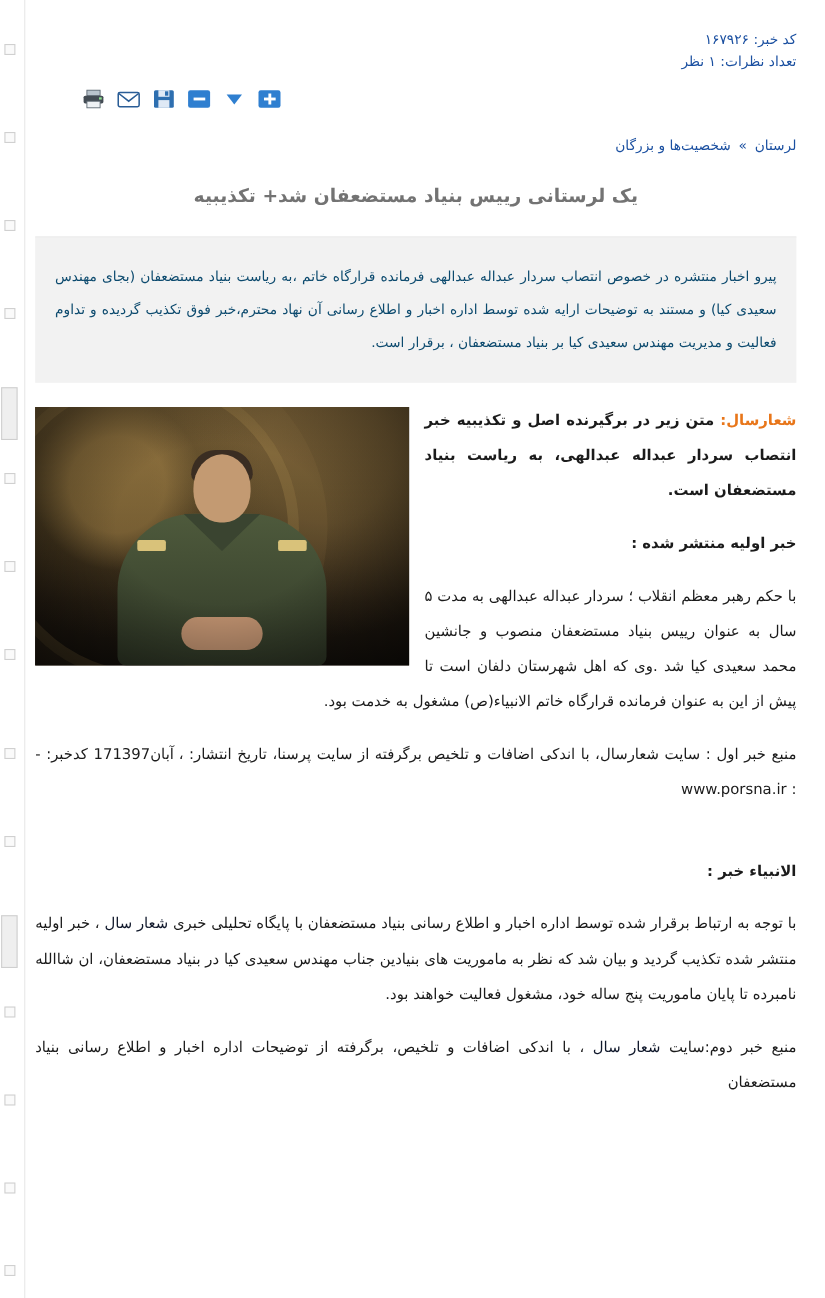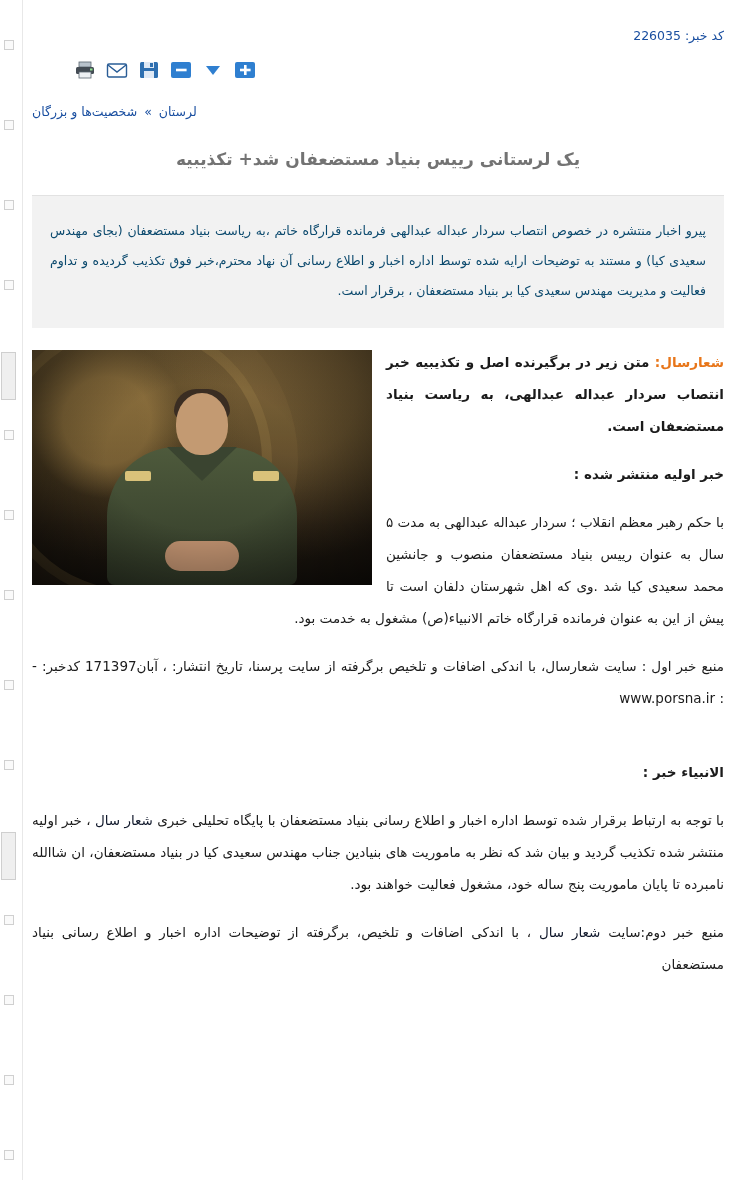--- a/index.html
+++ b/index.html
@@ -80,21 +80,21 @@
     display: inline-flex;
     align-items: center;
     justify-content: center;
     cursor: pointer;
   }
   .tool svg { display: block; }
 
   
   .breadcrumb {
     margin-top: 22px;
-    text-align: left;
+    text-align: right;
     font-size: 12.5px;
     color: #1a4fa0;
   }
   .breadcrumb .sep { color: #1a4fa0; margin: 0 3px; }
 
   
   .title {
     margin-top: 26px;
     text-align: center;
     font-size: 17px;
@@ -220,21 +220,22 @@
   <div class="edge-block" style="top:832px"></div>
   <div class="edge-tick" style="top:915px"></div>
   <div class="edge-tick" style="top:995px"></div>
   <div class="edge-tick" style="top:1075px"></div>
   <div class="edge-tick" style="top:1150px"></div>
 </div>
 
 <div class="page">
 
   <div class="meta">
-    <div>کد خبر: 226035</div>
+    <div>کد خبر: ۱۶۷۹۲۶</div>
+    <div class="views">تعداد نظرات: ۱ نظر</div>
   </div>
 
   <div class="toolbar">
 
     <div class="tool">
       <svg width="22" height="20" viewBox="0 0 22 20">
         <rect x="1" y="2" width="20" height="16" rx="2" fill="#2f7fd0"></rect>
         <rect x="10" y="5" width="2.6" height="10" fill="#fff"></rect>
         <rect x="6" y="8.7" width="10.6" height="2.6" fill="#fff"></rect>
       </svg>

